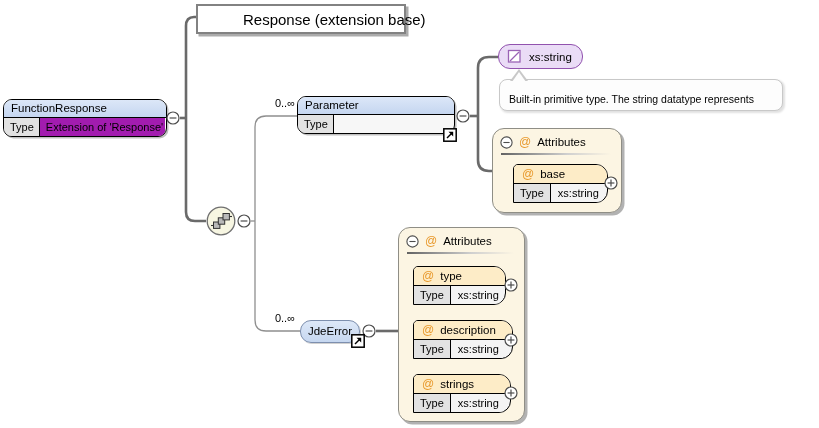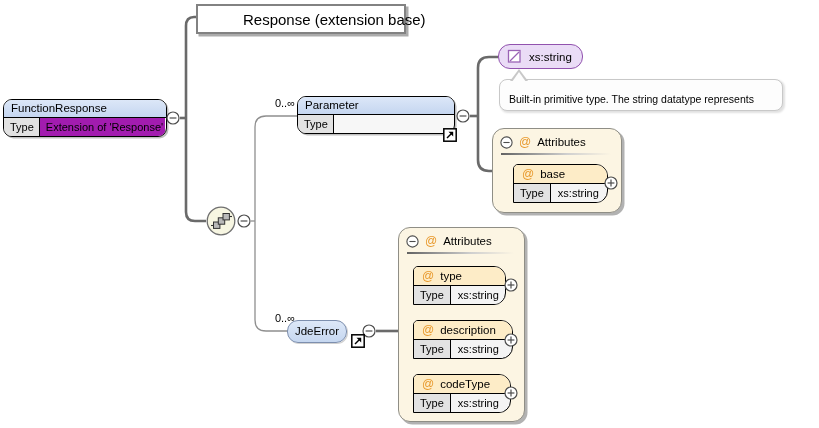--- a/index.html
+++ b/index.html
@@ -214,21 +214,21 @@
       <div class="vcell">xs:string</div>
     </div>
   </div>
   <svg class="abs toggle" style="left:604px;top:176px;" width="14" height="14">
     <circle cx="7" cy="7" r="6" fill="#fff" stroke="#4d4d4d" stroke-width="1.2"></circle>
       <line x1="3.6" y1="7" x2="10.4" y2="7" stroke="#4d4d4d" stroke-width="1.2"></line>
       <line x1="7" y1="3.6" x2="7" y2="10.4" stroke="#4d4d4d" stroke-width="1.2"></line>
   </svg>
 
   <div class="abs occ" style="left:262px;top:312px;width:33px;">0..∞</div>
-  <div class="abs pill-el" style="left:287px;top:320px;width:58px;height:21px;line-height:21px;">JdeError</div>
+  <div class="abs pill-el" style="left:300px;top:320px;width:58px;height:21px;line-height:21px;">JdeError</div>
   <svg class="abs jump" style="left:351px;top:334px;" width="14" height="14">
     <rect x="0.8" y="0.8" width="12.4" height="12.4" fill="#fff" stroke="#000" stroke-width="1.5"></rect>
     <line x1="4" y1="10" x2="9" y2="5" stroke="#000" stroke-width="1.5"></line>
     <polygon points="5.5,3.8 10.2,3.8 10.2,8.5" fill="#000"></polygon>
   </svg>
   <svg class="abs toggle" style="left:362px;top:324px;" width="14" height="14">
     <circle cx="7" cy="7" r="6" fill="#fff" stroke="#4d4d4d" stroke-width="1.2"></circle>
       <line x1="3.6" y1="7" x2="10.4" y2="7" stroke="#4d4d4d" stroke-width="1.2"></line>
   </svg>
 
@@ -272,21 +272,21 @@
   </div>
   <svg class="abs toggle" style="left:504px;top:333px;" width="14" height="14">
     <circle cx="7" cy="7" r="6" fill="#fff" stroke="#4d4d4d" stroke-width="1.2"></circle>
       <line x1="3.6" y1="7" x2="10.4" y2="7" stroke="#4d4d4d" stroke-width="1.2"></line>
       <line x1="7" y1="3.6" x2="7" y2="10.4" stroke="#4d4d4d" stroke-width="1.2"></line>
   </svg>
 
   <div class="abs attr-box" style="left:413px;top:374px;width:96px;">
     <div class="hd">
       <span class="at">@</span>
-      <span>codeType</span>
+      <span>strings</span>
     </div>
     <div class="row">
       <div class="tcell">Type</div>
       <div class="vcell">xs:string</div>
     </div>
   </div>
   <svg class="abs toggle" style="left:504px;top:386px;" width="14" height="14">
     <circle cx="7" cy="7" r="6" fill="#fff" stroke="#4d4d4d" stroke-width="1.2"></circle>
       <line x1="3.6" y1="7" x2="10.4" y2="7" stroke="#4d4d4d" stroke-width="1.2"></line>
       <line x1="7" y1="3.6" x2="7" y2="10.4" stroke="#4d4d4d" stroke-width="1.2"></line>

